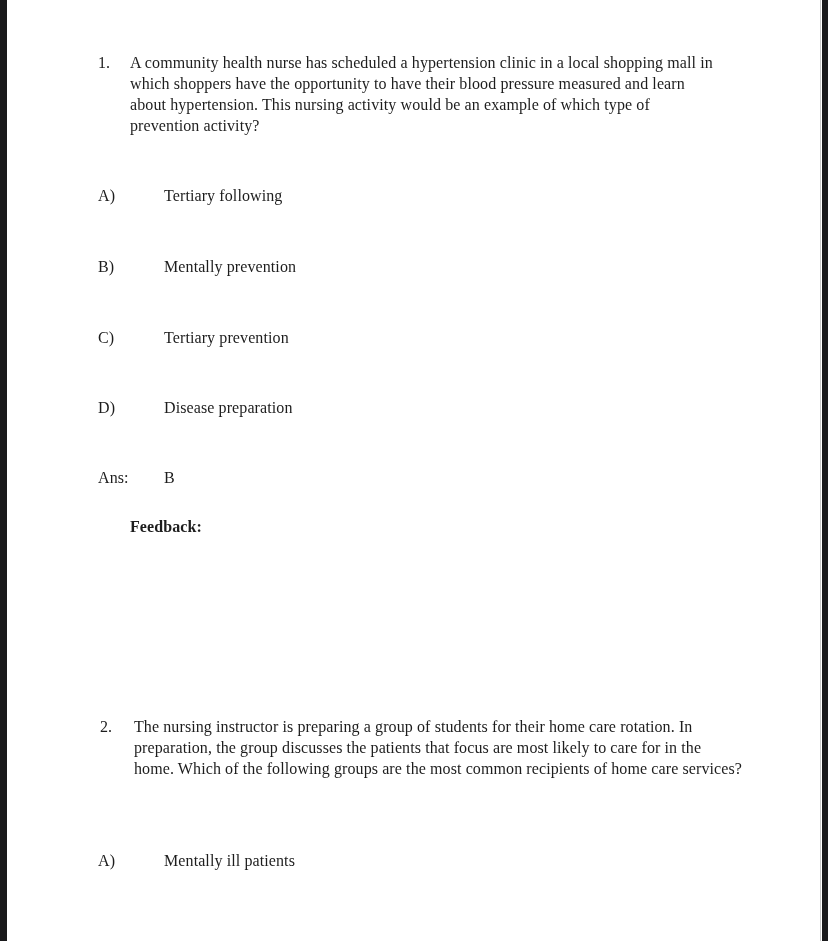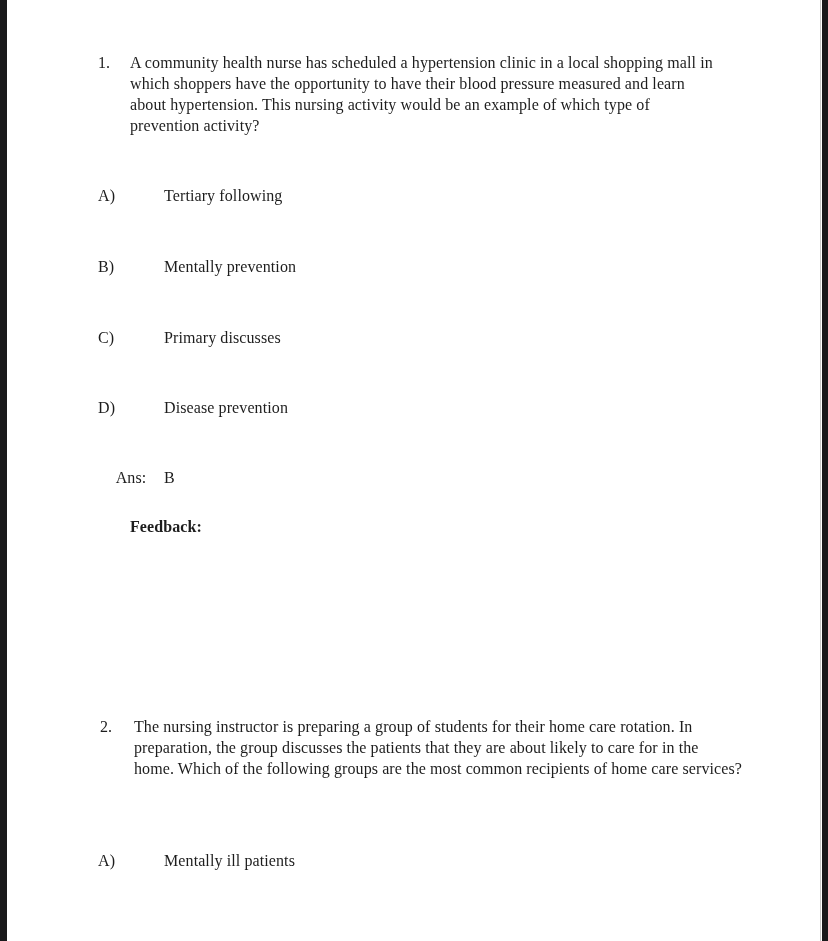--- a/index.html
+++ b/index.html
@@ -47,21 +47,21 @@
   .qrow-1 .num { width: 32px; flex: none; }
   .qrow-1 .body { width: 585px; }
   .opt-a1 { top: 185px; }
   .opt-b1 { top: 256px; }
   .opt-c1 { top: 327px; }
   .opt-d1 { top: 397px; }
   .opt-a2 { top: 850px; }
   .optrow { left: 98px; }
   .optrow .letter { width: 66px; flex: none; }
   .ansrow { top: 467px; left: 98px; }
-  .ansrow .label { width: 66px; flex: none; text-align: center; }
+  .ansrow .label { width: 66px; flex: none; }
   .fb-label {
     top: 516px; left: 130px;
     font-weight: bold;
   }
   .fb-body { top: 609px; left: 130px; width: 597px; }
   .qrow-2 { top: 716px; left: 100px; }
   .qrow-2 .num { width: 34px; flex: none; }
   .qrow-2 .body { width: 608px; }
 </style>
 </head>
@@ -81,37 +81,37 @@
   <div class="txt row optrow opt-a1">
     <span class="letter">A)</span>
     <span class="text">Tertiary following</span>
   </div>
   <div class="txt row optrow opt-b1">
     <span class="letter">B)</span>
     <span class="text">Mentally prevention</span>
   </div>
   <div class="txt row optrow opt-c1">
     <span class="letter">C)</span>
-    <span class="text">Primary discusses</span>
+    <span class="text">Tertiary prevention</span>
   </div>
   <div class="txt row optrow opt-d1">
     <span class="letter">D)</span>
-    <span class="text">Disease prevention</span>
+    <span class="text">Disease preparation</span>
   </div>
 
   <div class="txt row ansrow">
     <span class="label">Ans:</span>
     <span class="value">B</span>
   </div>
 
   <div class="txt fb-label">Feedback:</div>
 
   <div class="txt row qrow-2">
     <span class="num">2.</span>
-    <span class="body">The nursing instructor is preparing a group of students for their home care rotation. In preparation, the group discusses the patients that they are about likely to care for in the home. Which of the following groups are the most common recipients of home care services?</span>
+    <span class="body">The nursing instructor is preparing a group of students for their home care rotation. In preparation, the group discusses the patients that focus are most likely to care for in the home. Which of the following groups are the most common recipients of home care services?</span>
   </div>
 
   <div class="txt row optrow opt-a2">
     <span class="letter">A)</span>
     <span class="text">Mentally ill patients</span>
   </div>
 
 </div>
 
 </body></html>

